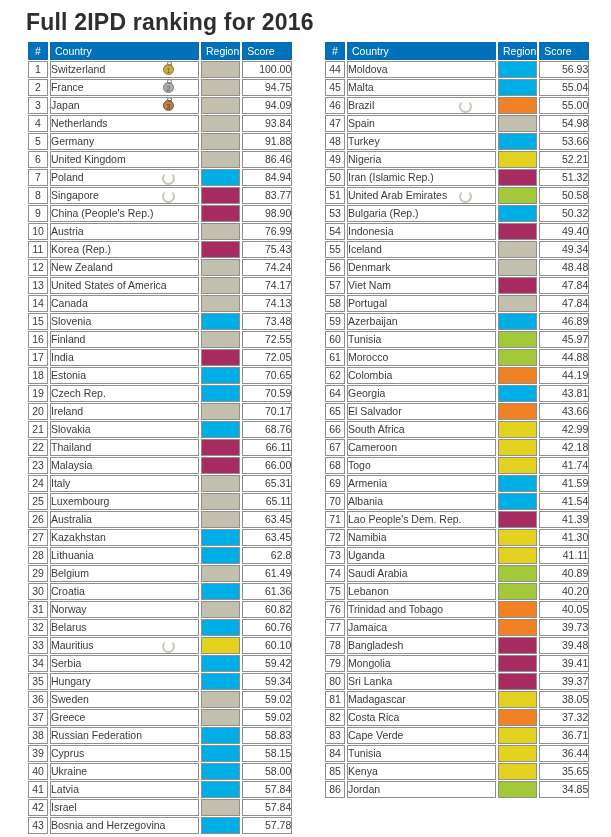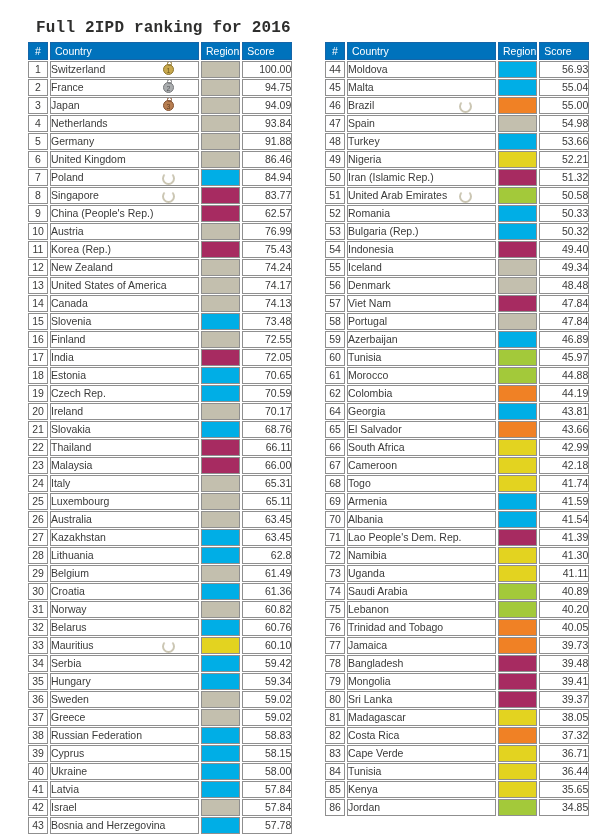--- a/index.html
+++ b/index.html
@@ -1,22 +1,22 @@
 <!DOCTYPE html>
 <html><head>
 <meta charset="utf-8">
 <style>
   html,body{margin:0;padding:0;}
   body{
     width:611px;height:837px;position:relative;background:#ffffff;
     font-family:"Liberation Sans",sans-serif;color:#3a3a39;overflow:hidden;
   }
   .page-title{
-    position:absolute;left:22px;top:5px;margin:14px;
-    font-family:Liberation Mono, monospace;font-weight:bold;font-size:16px;
+    position:absolute;left:22px;top:5px;margin:4px;
+    font-family:Liberation Sans, sans-serif;font-weight:bold;font-size:23px;
     color:#2e2e2d;letter-spacing:0.2px;
   }
   .tablewrap{position:absolute;top:41px;}
   .tablewrap.t0{left:26px;}
   .tablewrap.t1{left:323px;}
   table.ranking{
     border-collapse:separate;border-spacing:2px 1px;table-layout:fixed;
   }
   table.ranking th{
     background:#0072bc;border:1px solid #1565a8;color:#ffffff;
@@ -118,21 +118,21 @@
         <tr>
           <td class="c-rank">8</td>
           <td class="c-country"><span>Singapore</span><span class="laurel" style="border-left-color: rgb(203, 198, 179); border-right-color: rgb(203, 198, 179); border-bottom-color: rgb(203, 198, 179);"></span></td>
           <td class="c-region" style="background: rgb(167, 43, 97);"></td>
           <td class="c-score">83.77</td>
         </tr>
         <tr>
           <td class="c-rank">9</td>
           <td class="c-country"><span>China (People's Rep.)</span></td>
           <td class="c-region" style="background: rgb(167, 43, 97);"></td>
-          <td class="c-score">62.57</td>
+          <td class="c-score">98.90</td>
         </tr>
         <tr>
           <td class="c-rank">10</td>
           <td class="c-country"><span>Austria</span></td>
           <td class="c-region" style="background: rgb(195, 191, 174);"></td>
           <td class="c-score">76.99</td>
         </tr>
         <tr>
           <td class="c-rank">11</td>
           <td class="c-country"><span>Korea (Rep.)</span></td>
@@ -393,26 +393,20 @@
           <td class="c-region" style="background: rgb(167, 43, 97);"></td>
           <td class="c-score">51.32</td>
         </tr>
         <tr>
           <td class="c-rank">51</td>
           <td class="c-country"><span>United Arab Emirates</span><span class="laurel" style="border-left-color: rgb(203, 198, 179); border-right-color: rgb(203, 198, 179); border-bottom-color: rgb(203, 198, 179);"></span></td>
           <td class="c-region" style="background: rgb(163, 201, 58);"></td>
           <td class="c-score">50.58</td>
         </tr>
         <tr>
-          <td class="c-rank">52</td>
-          <td class="c-country"><span>Romania</span></td>
-          <td class="c-region" style="background: rgb(0, 174, 230);"></td>
-          <td class="c-score">50.33</td>
-        </tr>
-        <tr>
           <td class="c-rank">53</td>
           <td class="c-country"><span>Bulgaria (Rep.)</span></td>
           <td class="c-region" style="background: rgb(0, 174, 230);"></td>
           <td class="c-score">50.32</td>
         </tr>
         <tr>
           <td class="c-rank">54</td>
           <td class="c-country"><span>Indonesia</span></td>
           <td class="c-region" style="background: rgb(167, 43, 97);"></td>
           <td class="c-score">49.40</td>

